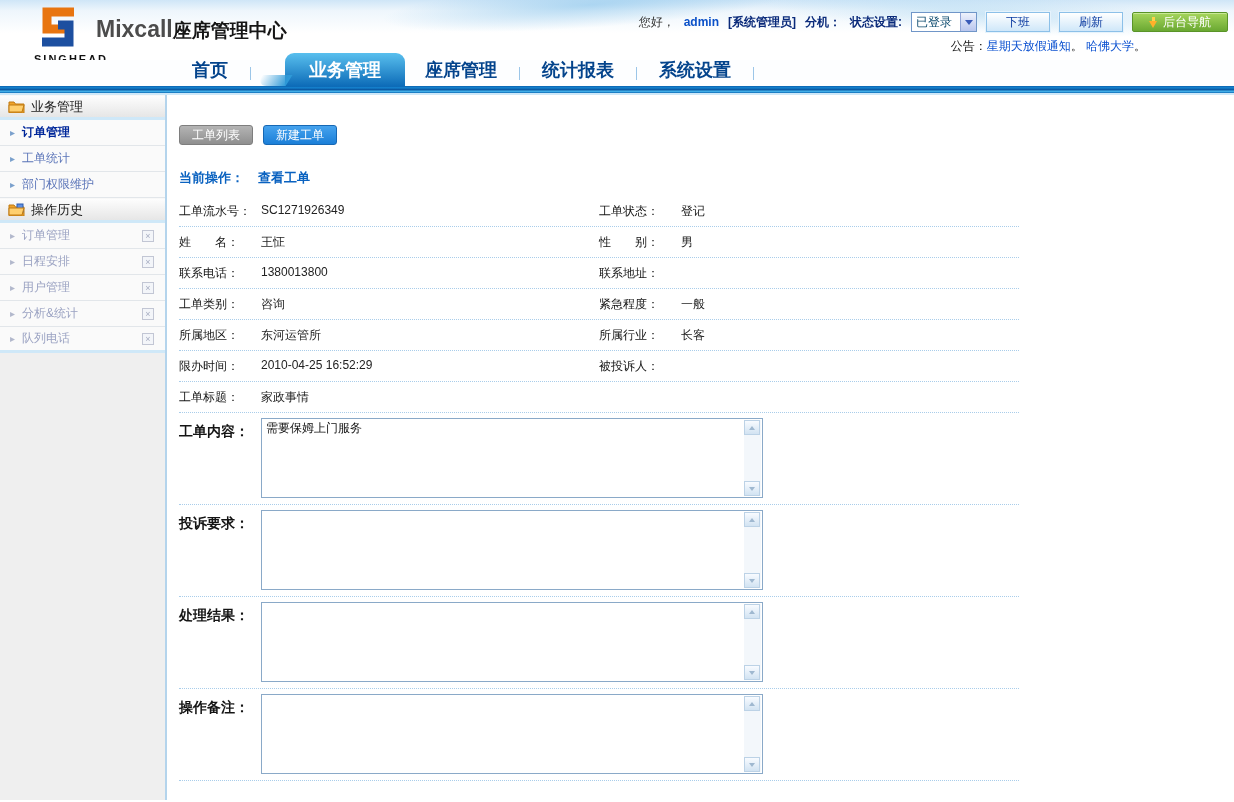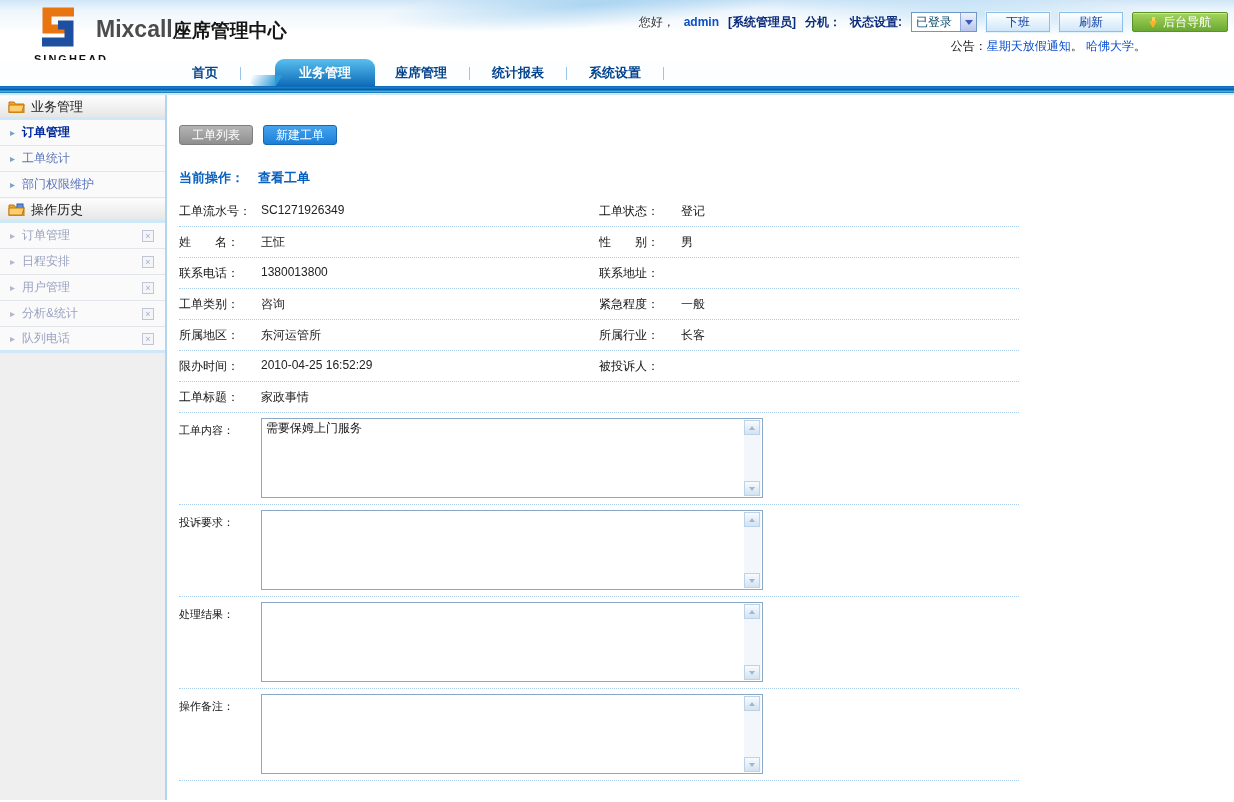--- a/index.html
+++ b/index.html
@@ -44,21 +44,21 @@
     background:#ffd24a; }
   .dn-arrow::after { content:""; position:absolute; left:0; top:4px; width:0; height:0;
     border-left:4px solid transparent; border-right:4px solid transparent; border-top:7px solid #ffb12a; }
 
   .notice { position:absolute; top:38px; right:88px; font-size:12px; color:#1a1a1a; }
   .notice a { color:#0a50d0; cursor:pointer; }
 
   
   .nav { height:26px; display:flex; align-items:flex-end; padding-left:178px;
     background:#fdfeff; position:relative; }
-  .nav-item { font-size:13px; font-weight:bold; color:#04448c; padding:5px 14px 4px; cursor:pointer; }
+  .nav-item { font-size:18px; font-weight:bold; color:#04448c; padding:5px 14px 4px; cursor:pointer; }
   .nav-sep { width:1px; height:13px; background:#9cc6e8; margin:0 8px 6px; }
   .nav-item.active { color:#fff; background:linear-gradient(180deg,#59bfee,#0d6cb8);
     border-radius:9px 9px 0 0; padding:5px 24px 4px; margin-left:26px; margin-right:6px; position:relative; }
   .nav-item.active::before { content:""; position:absolute; left:-26px; bottom:0; width:30px; height:11px;
     background:linear-gradient(90deg, rgba(47,154,216,0), #2f9ad8); border-radius:0 0 0 14px;
     transform:skewX(-32deg); }
   .nav-bar { height:9px;
     background:linear-gradient(180deg,#0b62ae 0%,#1583cf 25%,#0a5aa4 50%,#43b0e8 78%,#0c68b4 100%);
     border-bottom:2px solid #cfe8f8; }
 
@@ -87,21 +87,21 @@
   .btn-blue { background:linear-gradient(180deg,#46a3ee,#1b7fd8); border:1px solid #1668b4; }
   .current-op { margin-top:24px; font-size:13px; font-weight:bold; color:#0a62c0; display:flex; gap:14px; }
 
   .form { margin-top:9px; width:840px; }
   .row { display:flex; align-items:center; height:31px; border-bottom:1px dotted #a9cdea;
     font-size:12px; }
   .cell { display:flex; width:420px; }
   .flabel { width:82px; color:#141414; flex:none; }
   .fvalue { color:#222; }
   .ta-row { display:flex; padding:5px 0 6px; border-bottom:1px dotted #a9cdea; }
-  .ta-row .flabel { padding-top:5px; font-size:11px; }
+  .ta-row .flabel { padding-top:5px; font-size:14px;font-weight:bold; }
   .ta { width:502px; height:80px; border:1px solid #8aa9c8; position:relative; background:#fff; cursor:text; }
   .ta-text { position:absolute; top:2px; left:4px; right:22px; font-size:12px; color:#111; line-height:15px; }
   .sb-track { position:absolute; top:1px; bottom:1px; right:1px; width:17px; background:#f3f7fb; }
   .sb-btn { position:absolute; left:0; width:16px; height:15px; border:1px solid #bcd2e6;
     background:linear-gradient(180deg,#f8fbff,#d2e3f2); cursor:pointer; }
   .sb-btn.up { top:0; } .sb-btn.dn { bottom:0; }
   .sb-btn::after { content:""; position:absolute; left:4px; }
   .sb-btn.up::after { top:5px; border-left:3px solid transparent; border-right:3px solid transparent;
     border-bottom:4px solid #9fb8d0; }
   .sb-btn.dn::after { top:5px; border-left:3px solid transparent; border-right:3px solid transparent;

